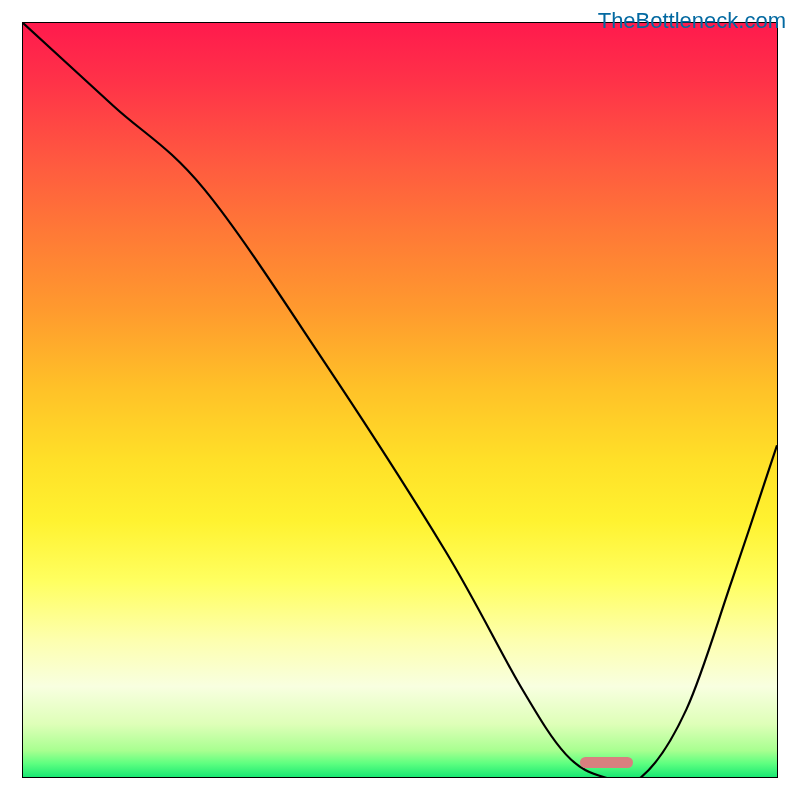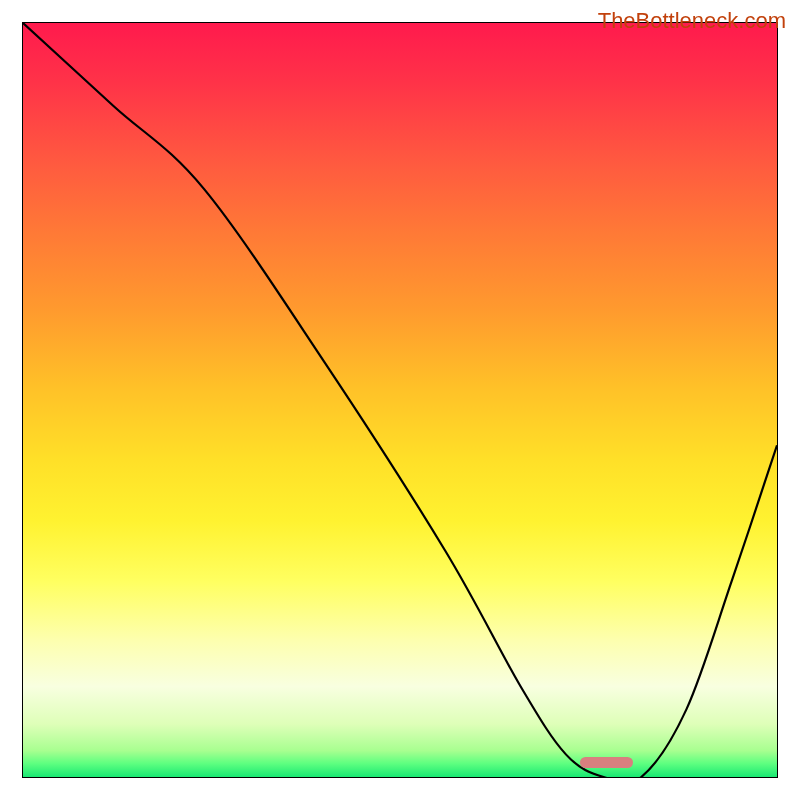--- a/index.html
+++ b/index.html
@@ -1,17 +1,17 @@
 <!DOCTYPE html>
 <html><head>
 <meta charset="utf-8">
 <style>
 *{margin:0;padding:0;box-sizing:border-box}
 body{width:800px;height:800px;background:#fff;position:relative;font-family:Arial,sans-serif}
-.watermark{position:absolute;top:8px;right:14px;color:#c2410c;font-size:22px;font-weight:400;z-index:10}
+.watermark{position:absolute;top:8px;right:14px;color:#0369a1;font-size:22px;font-weight:400;z-index:10}
 .plot-area{position:absolute;left:22px;top:22px;width:756px;height:756px;border:1px solid #000}
 .gradient-bg{position:absolute;inset:0;background:linear-gradient(to bottom,
   #ff1a4d 0%,
   #ff3348 8%,
   #ff5840 18%,
   #ff7a36 28%,
   #ff9a2e 38%,
   #ffc028 48%,
   #ffe028 58%,
   #fff230 66%,

